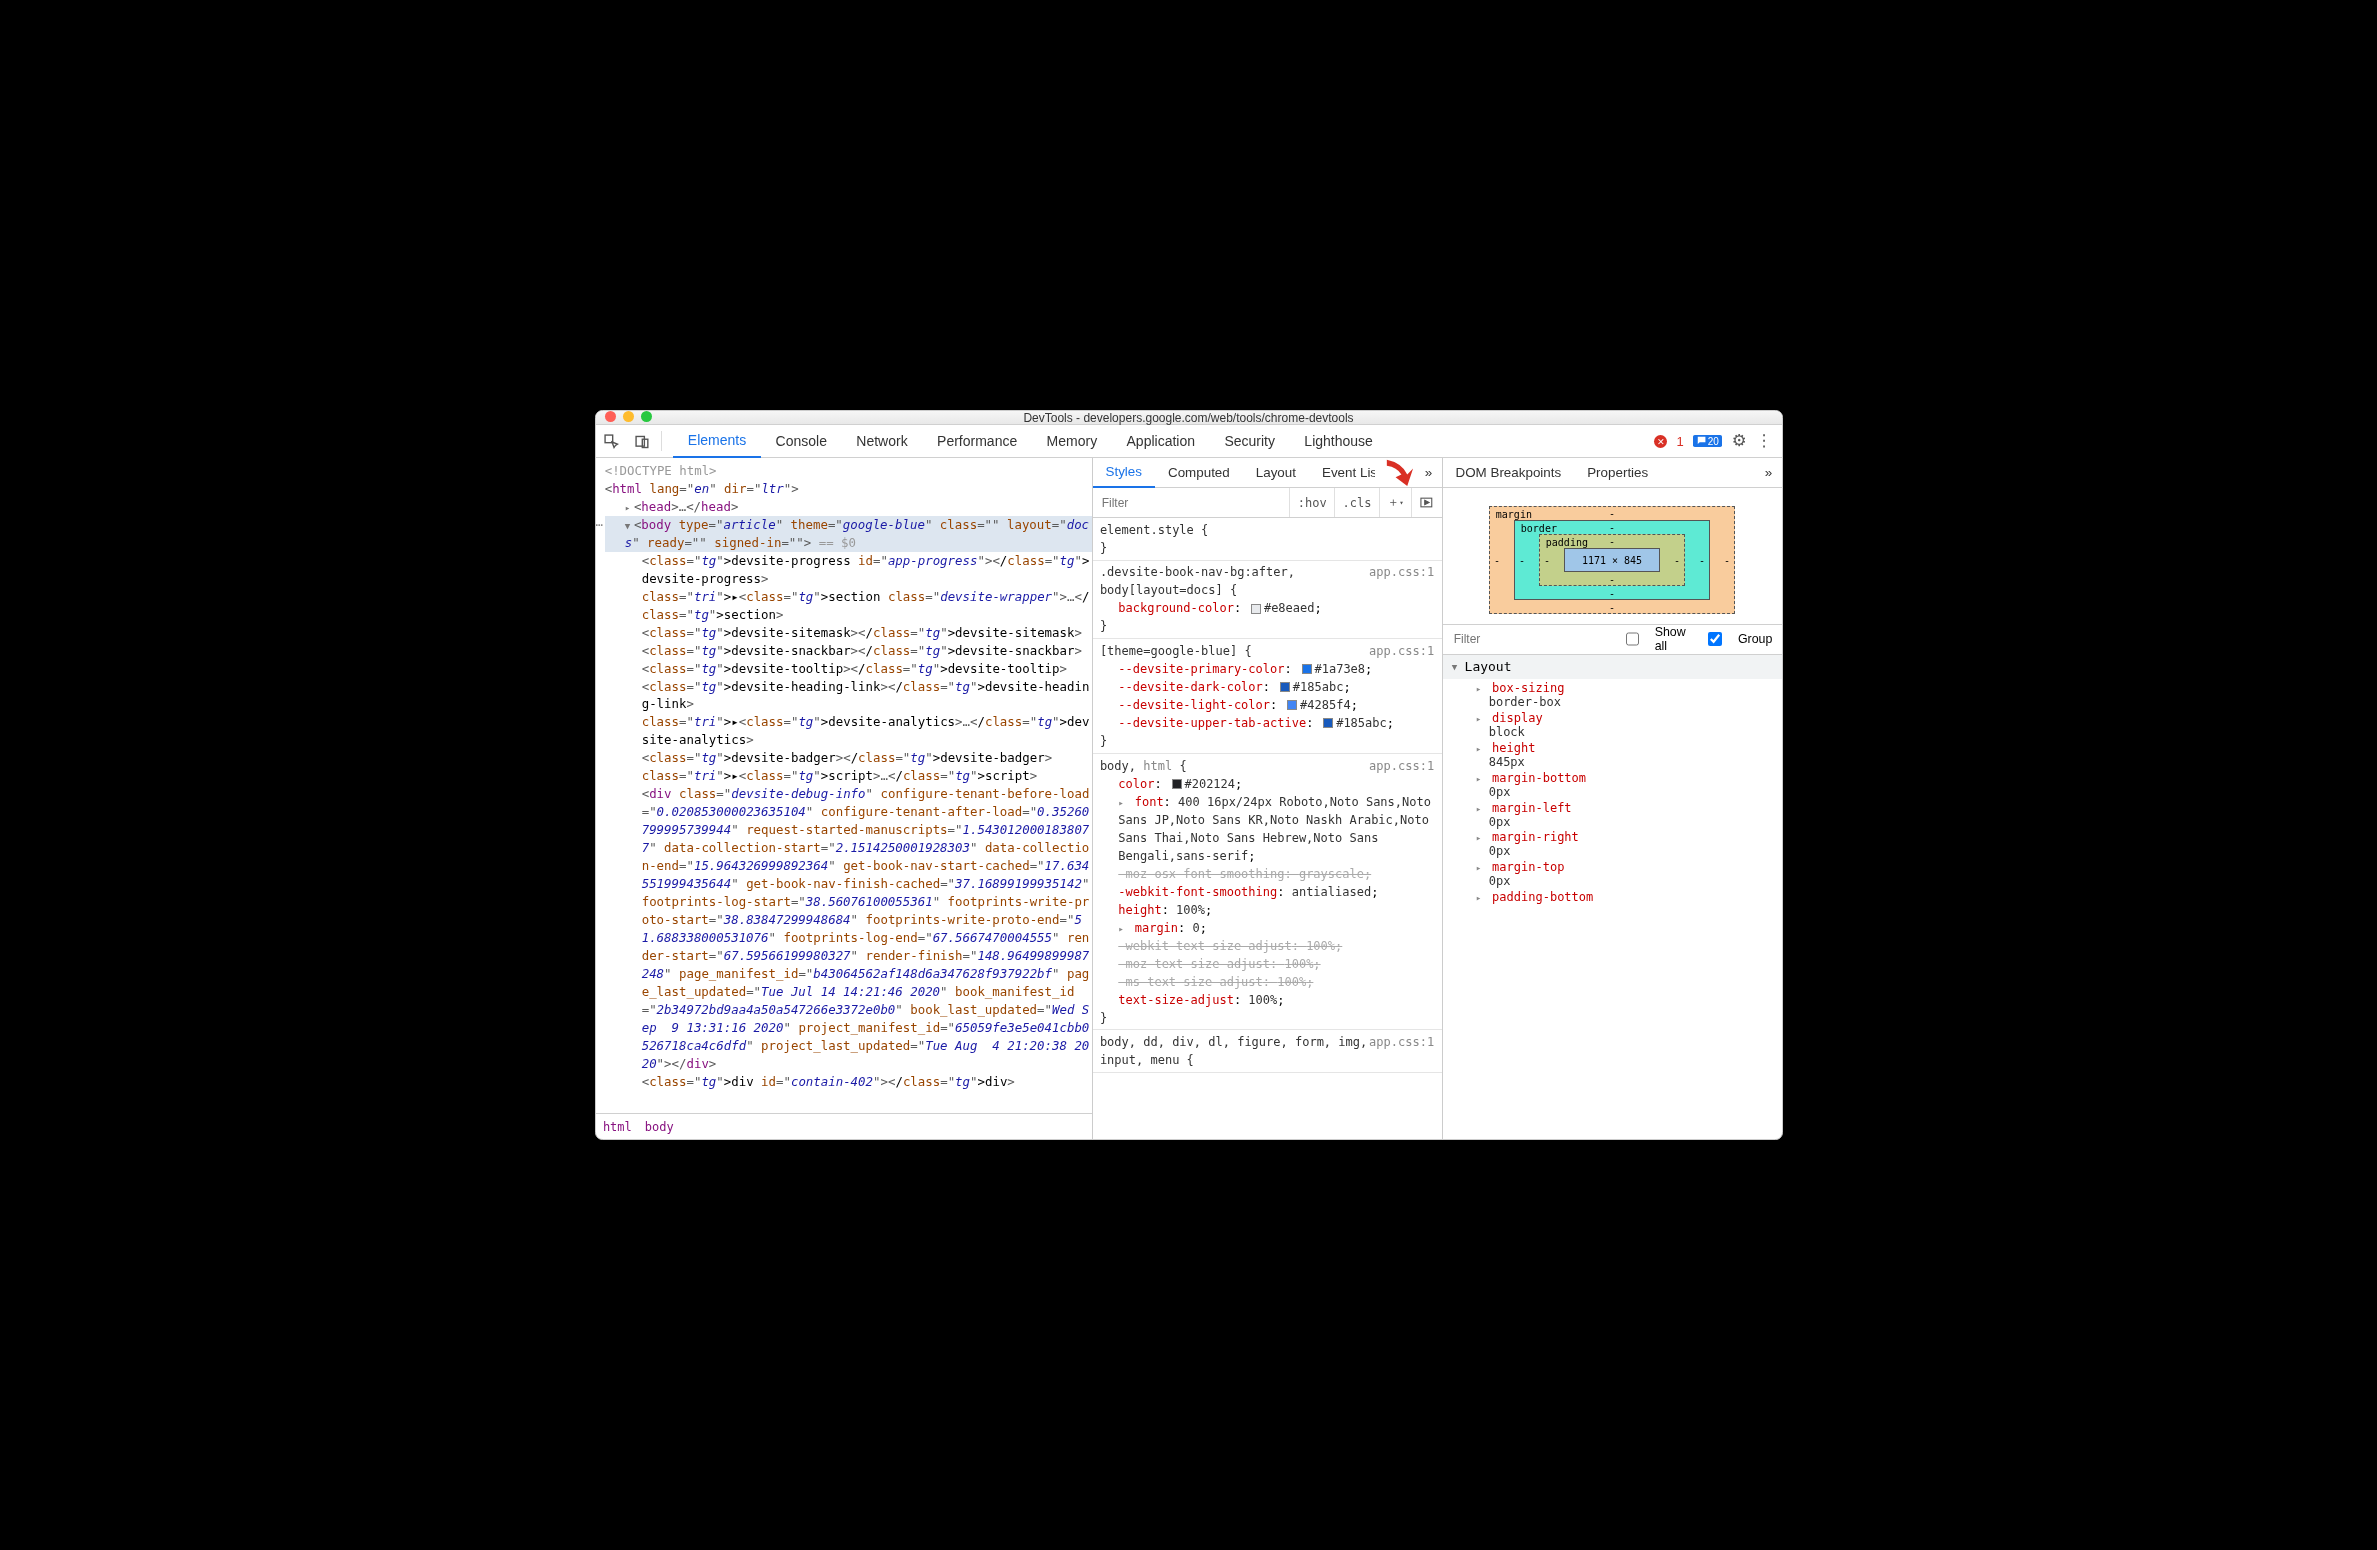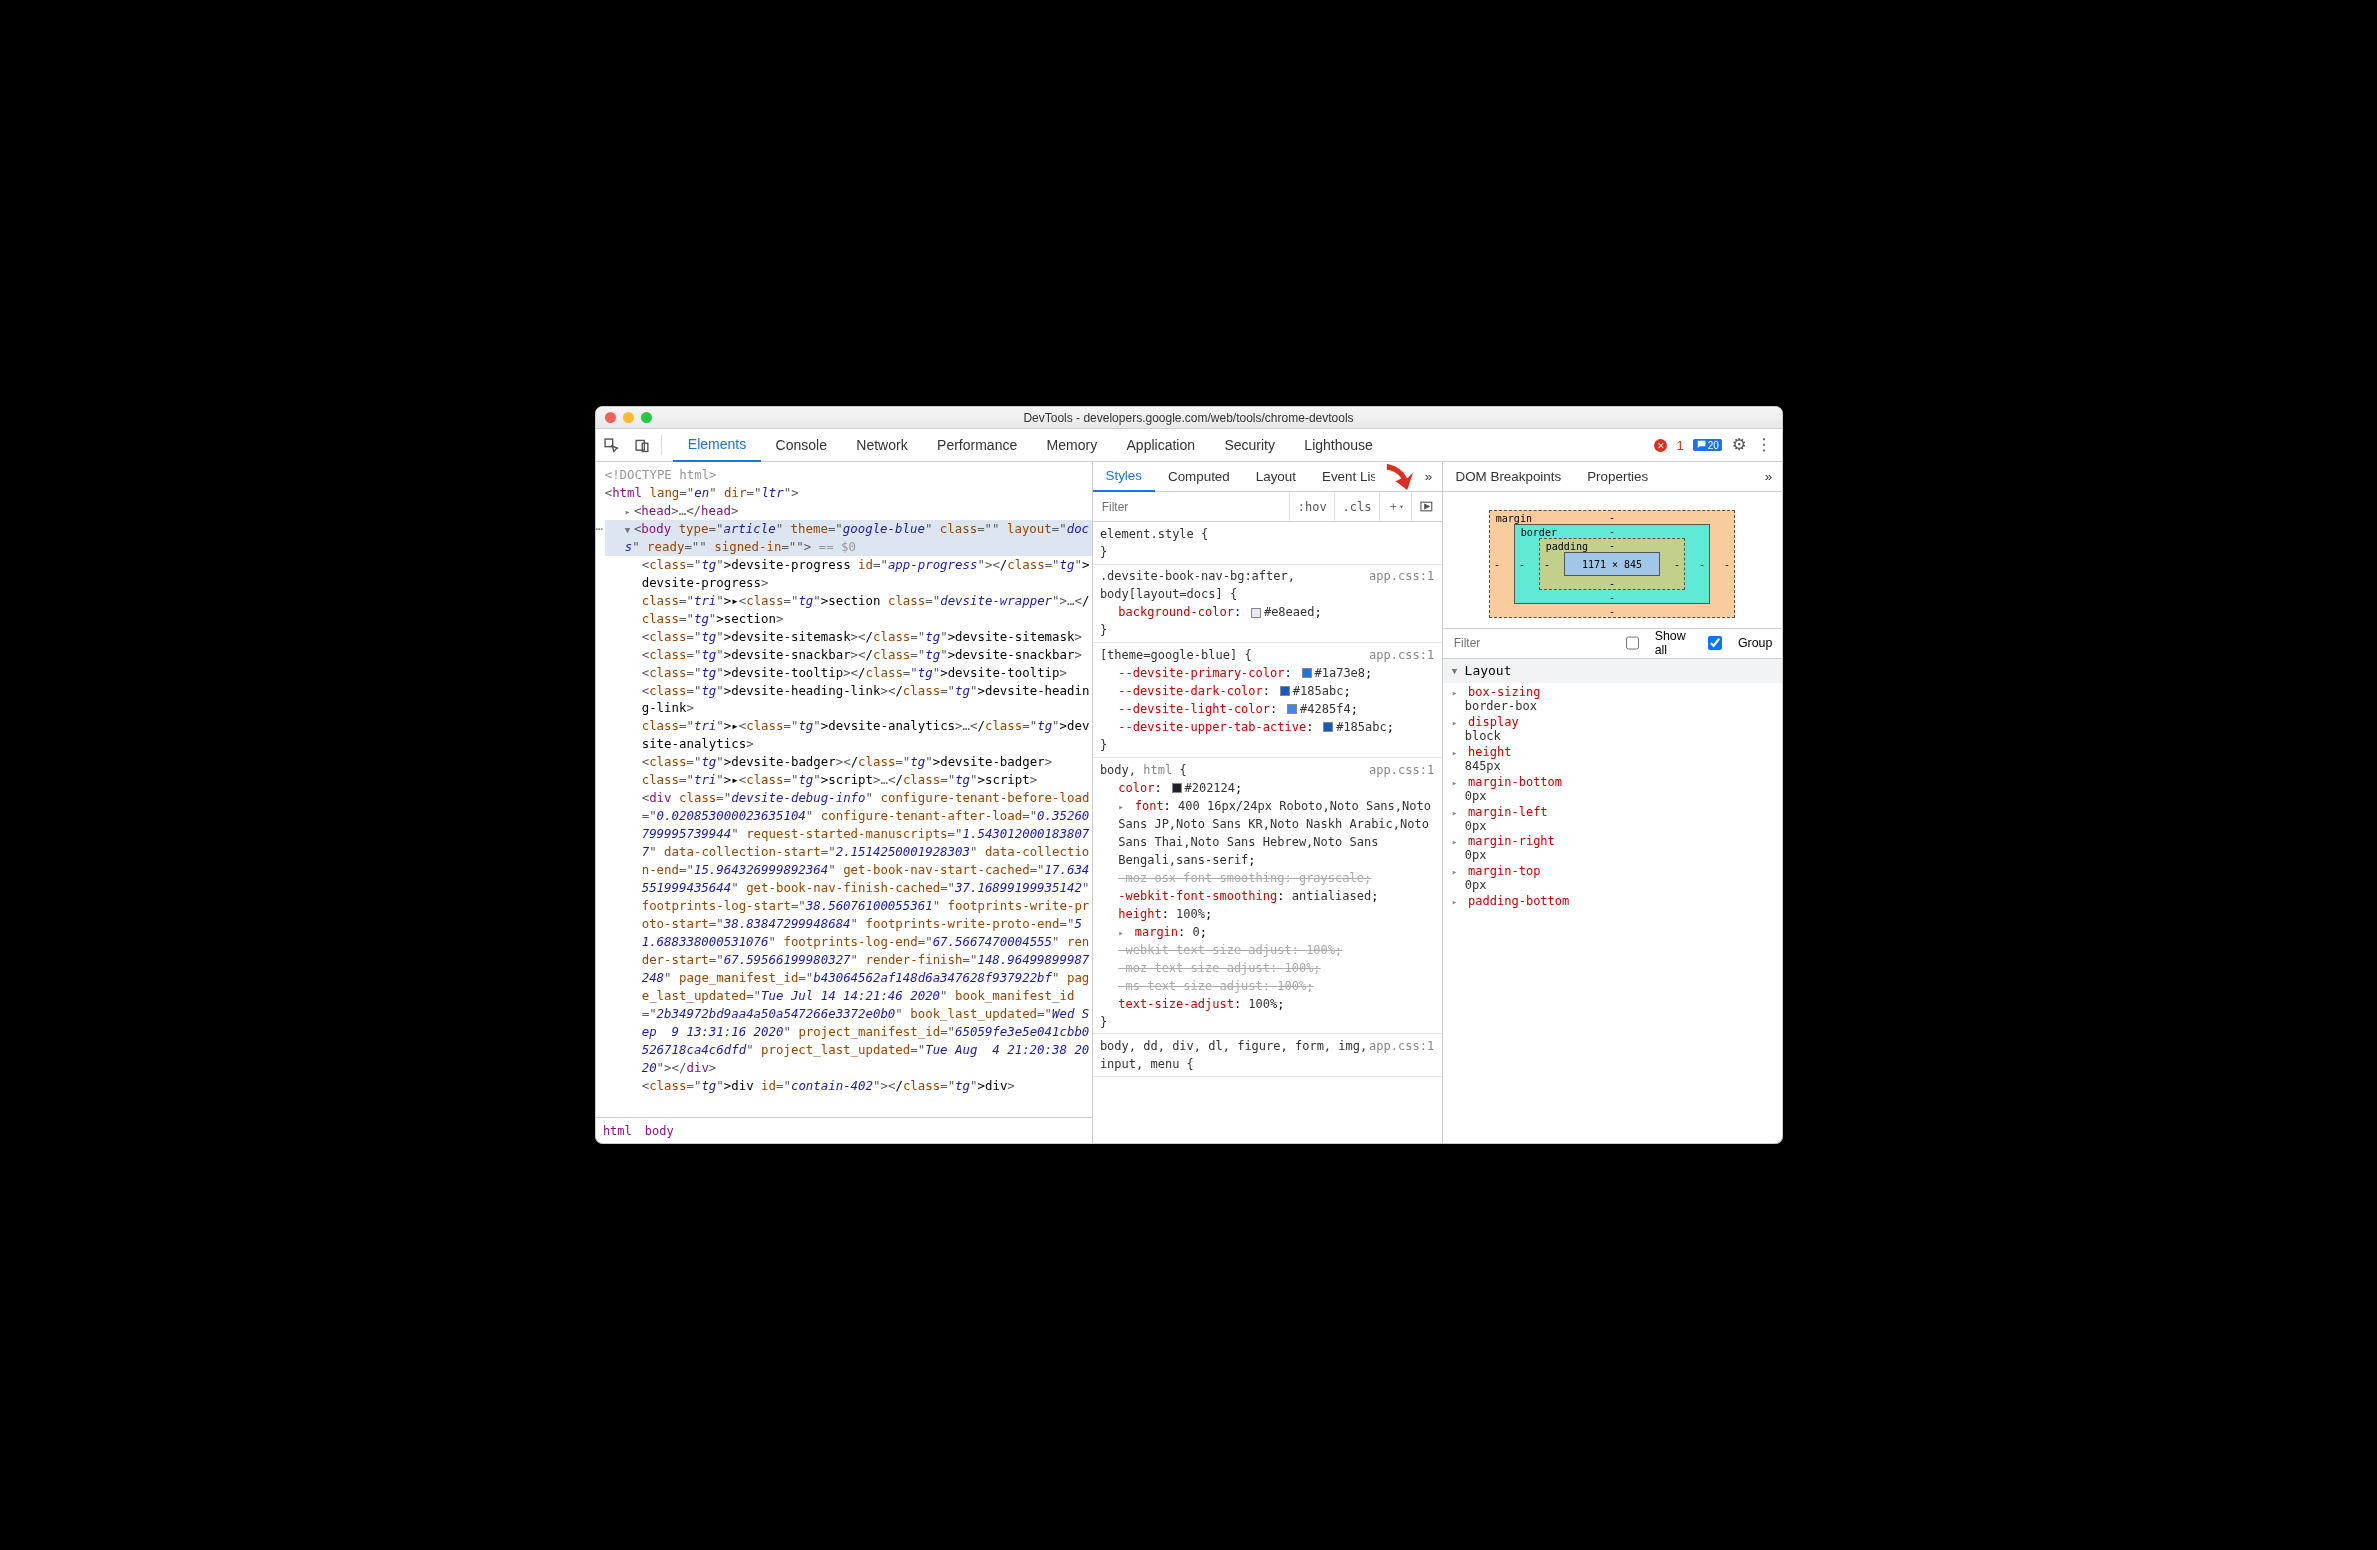--- a/index.html
+++ b/index.html
@@ -17,25 +17,25 @@
   .window {
     width: 1188px;
     background: #fff;
     border-radius: 7.4px;
     box-shadow: 0 18.4px 55px rgba(0,0,0,0.5);
     overflow: hidden;
     border: 0.9px solid #ccc;
   }
   
   .titlebar {
-    height: 22px;
+    height: 14px;
     background: linear-gradient(#f6f6f6,#e8e8e8);
     border-bottom: 0.9px solid #d0d0d0;
     display: flex;
-    align-items: center;
+    align-items: flex-start;
     position: relative;
   }
   .traffic { position: absolute; left: 9.2px; display: flex; gap: 7.4px; }
   .traffic span { width: 11px; height: 11px; border-radius: 50%; display: block; }
   .t-close { background:#ff5f57; } .t-min { background:#febc2e; } .t-max { background:#28c840; }
   .titlebar-title { margin: 0 auto; font-size: 12px; color:#333; }
   
   .main-tabs {
     height: 33px;
     border-bottom: 0.9px solid #d0d0d0;
@@ -104,21 +104,21 @@
   .bm .side { position:absolute; font-size:10px; }
   .bm .top { top:0.9px; left:50%; transform:translateX(-50%);}
   .bm .bottom { bottom:0.9px; left:50%; transform:translateX(-50%);}
   .bm .left { left:3.7px; top:50%; transform:translateY(-50%);}
   .bm .right { right:3.7px; top:50%; transform:translateY(-50%);}
   .computed-filter-row { height:31px; border-top:0.9px solid #d0d0d0; border-bottom:0.9px solid #d0d0d0; display:flex; align-items:center; padding:0 9.2px; gap:11px; font-size:12.4px;}
   .computed-filter-row input[type=text]{ flex:1; border:none; font-size:12px; color:#888;}
   .chk { display:flex; align-items:center; gap:13px;}
   .chk input { width:14px; height:14px;}
   .layout-section-hdr { background:#f1f3f4; padding:4.6px 9.2px; font-size:13px; font-family:Menlo,monospace; display:flex; align-items:center; gap:3.7px;}
-  .computed-list { flex:1; overflow:auto; font-size:12px; padding:1.8px 0;}
+  .computed-list { flex:1; overflow:auto; font-size:12px; padding:1.8px 0;margin-left:24px;}
   .computed-item { padding:0.9px 9.2px 0.9px 9.2px; font-family:Menlo,monospace;}
   .computed-item .tri { color:#888;}
   .computed-item .p { color:#c80000;}
   .computed-item .v { color:#333; display:block; padding-left:13px;}
 </style>
 </head>
 <body>
 
 <div class="window">
 

